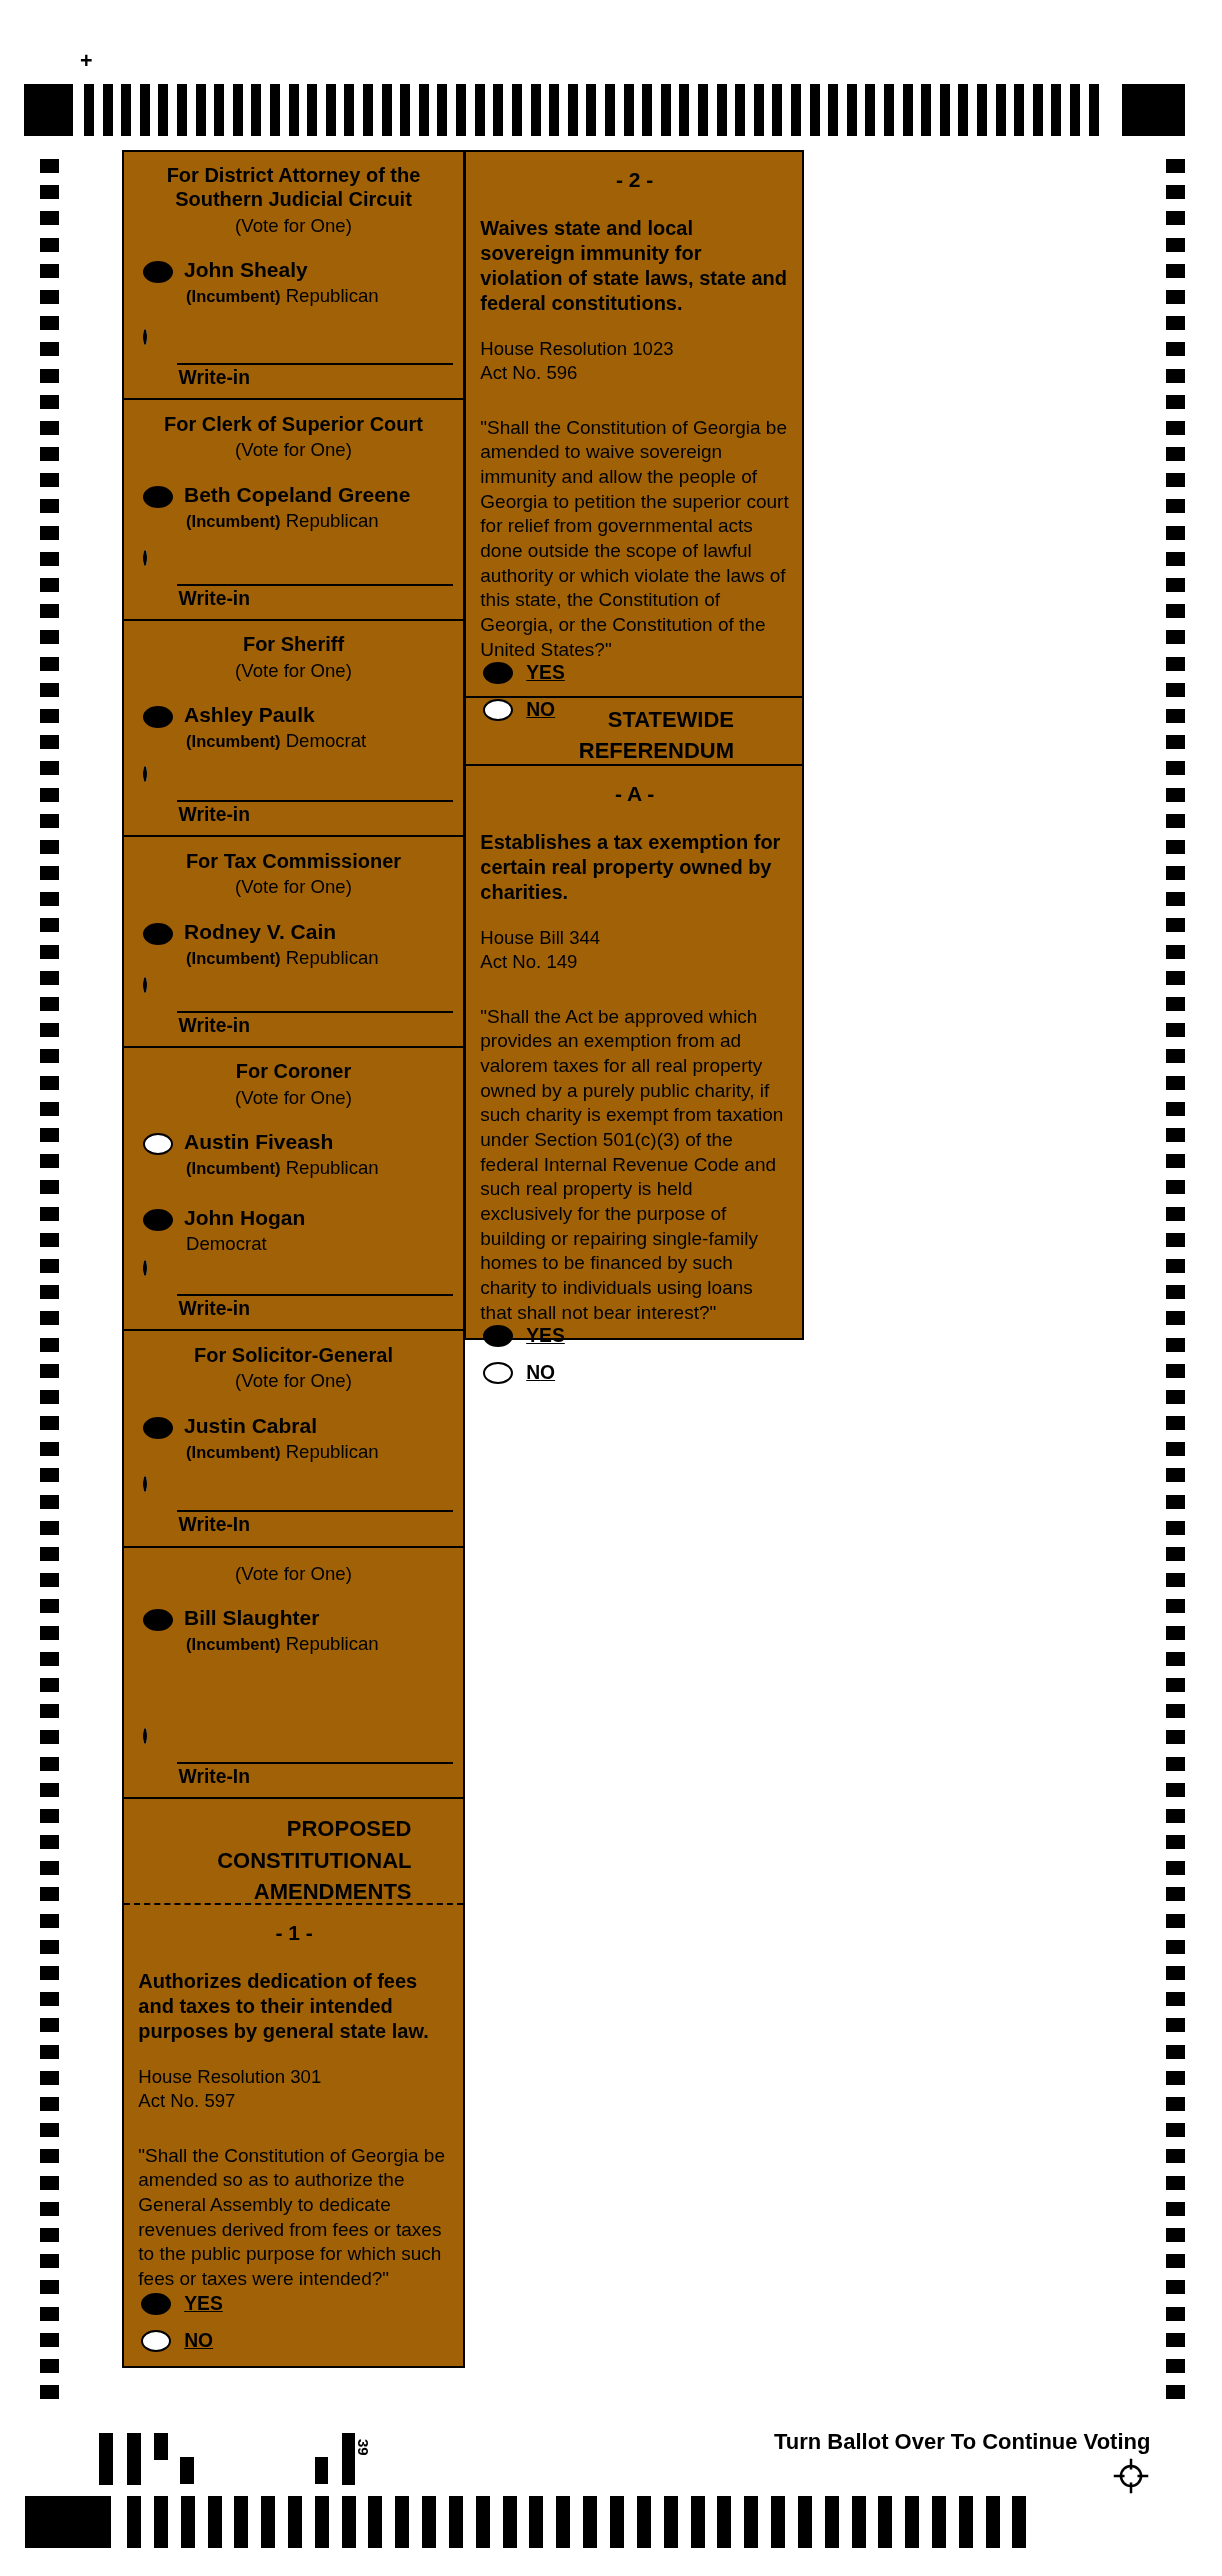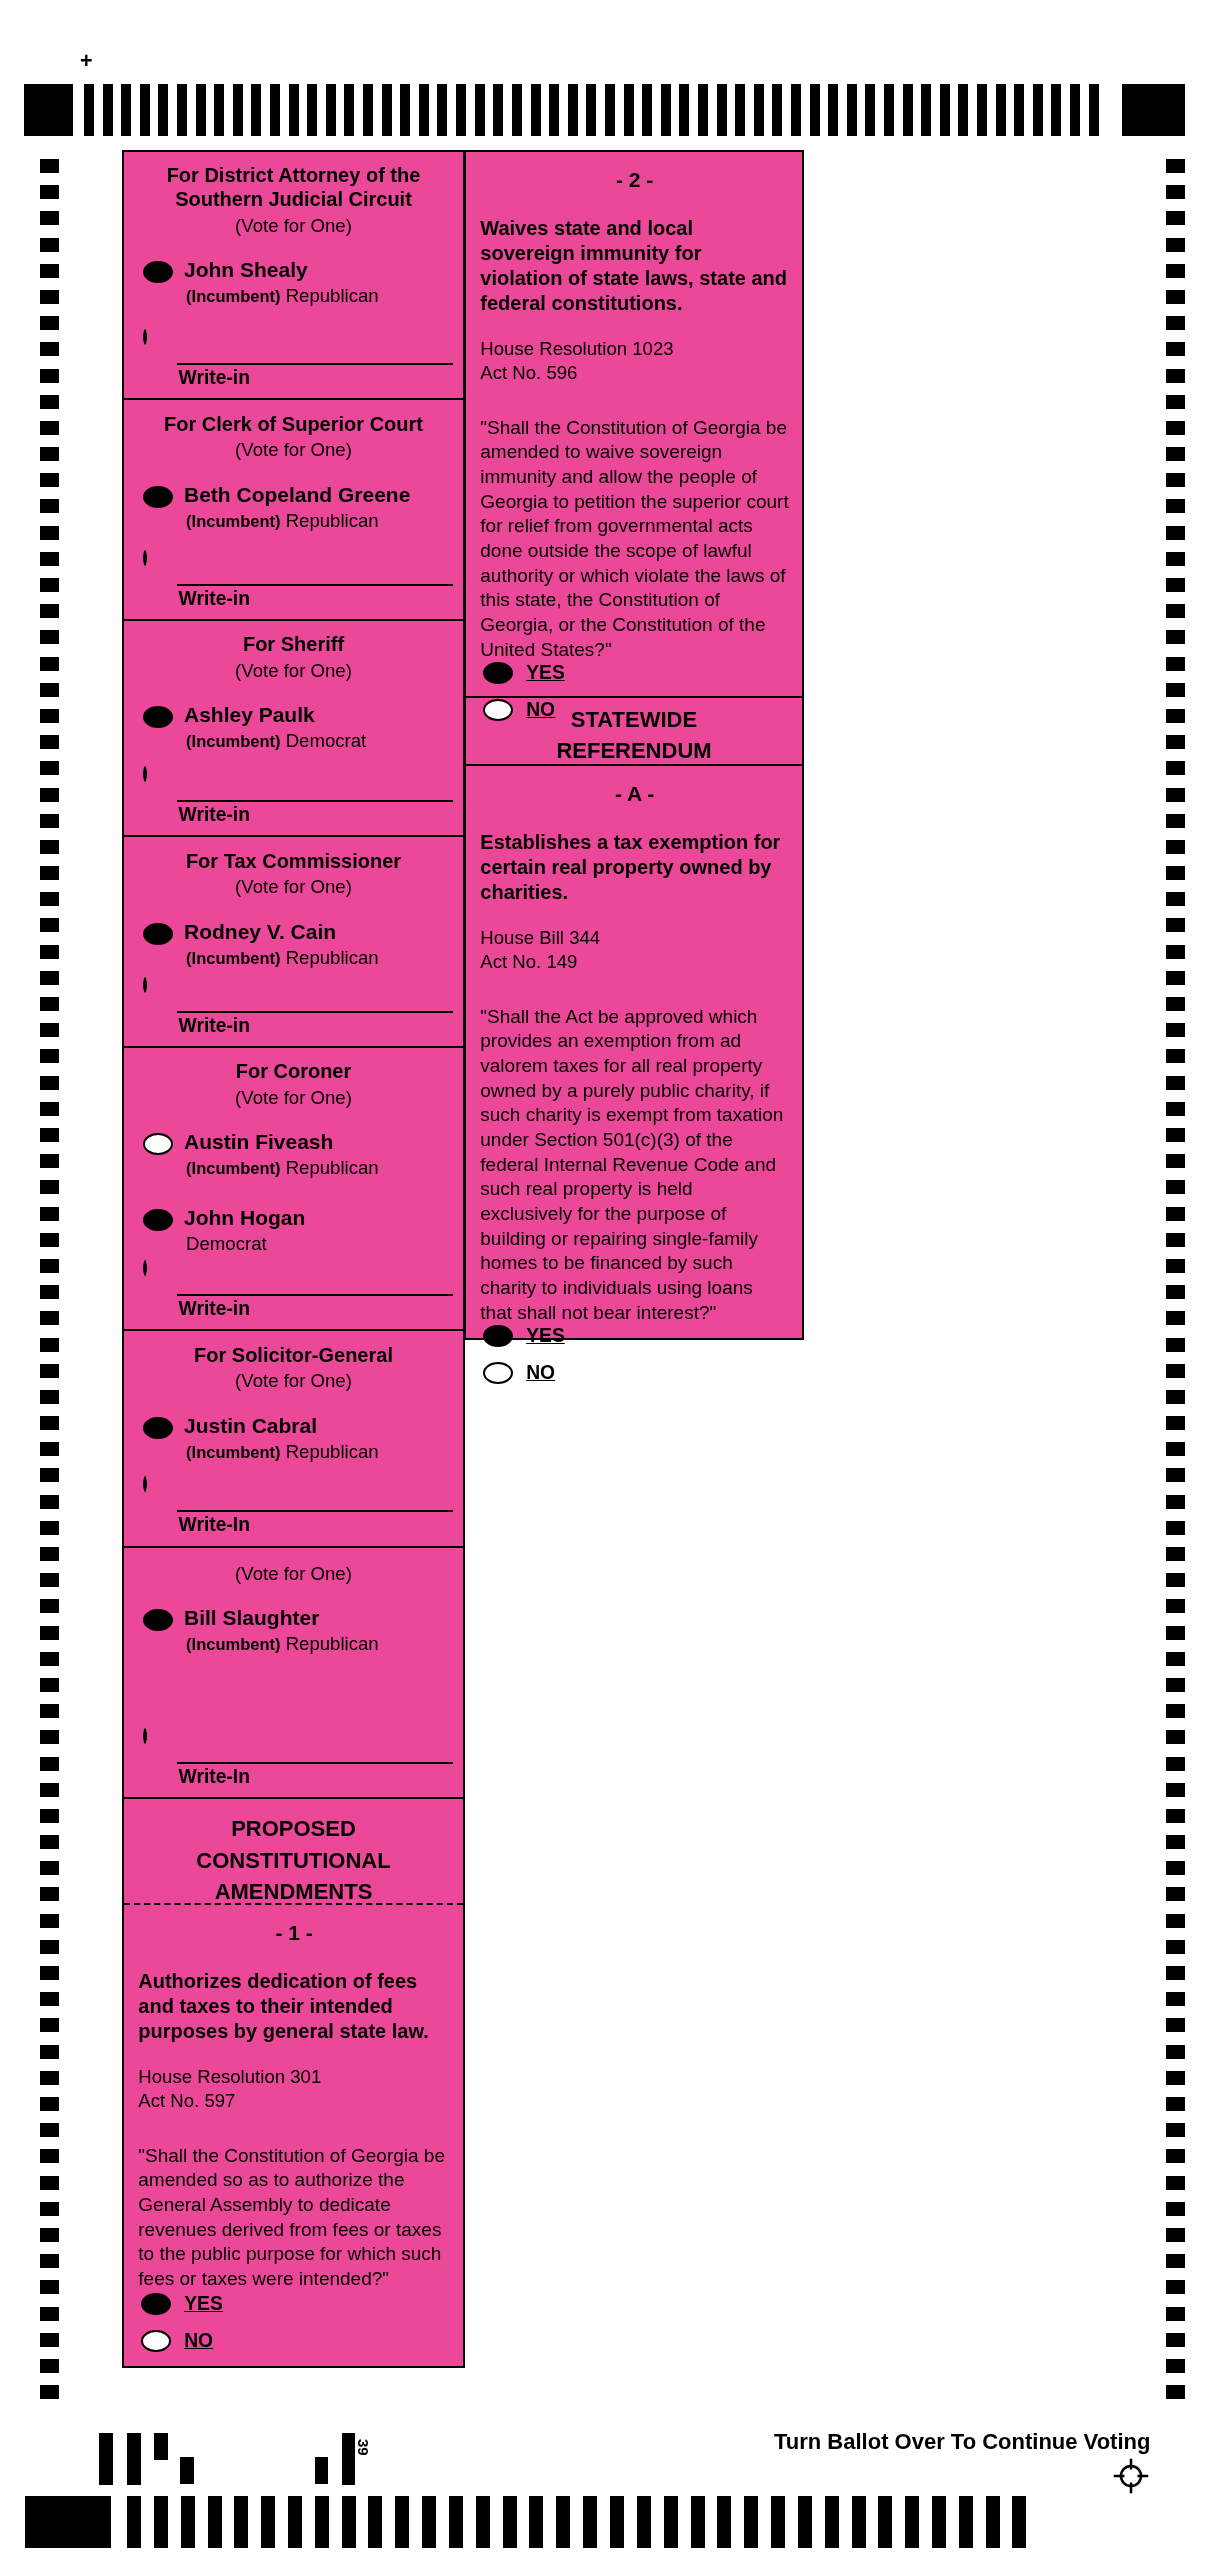--- a/index.html
+++ b/index.html
@@ -11,21 +11,21 @@
   .plus { position:absolute; left:80px; top:49px; font-size:21.5px; font-weight:bold; }
 
   .block { position:absolute; background:#000; }
   .timing-row-top { position:absolute; left:84px; top:84px; height:52px; }
   .tmark-t { position:absolute; top:0; width:10px; height:52px; background:#000; }
   .timing-row-bottom { position:absolute; left:127px; top:2496px; height:52px; }
   .tmark-b { position:absolute; top:0; width:13.6px; height:52px; background:#000; }
   .side-col { position:absolute; top:159px; width:18.6px; }
   .smark { position:absolute; left:0; width:18.6px; height:13.6px; background:#000; }
 
-  .col { position:absolute; border:2.1px solid #000; background:#ec4899; display:flex; flex-direction:column; }
+  .col { position:absolute; border:2.1px solid #000; background:#a16207; display:flex; flex-direction:column; }
   .col-left  { left:122px; top:150px; width:343px; height:2218px; }
   .col-right { left:464px; top:150px; width:340px; height:1190px; }
 
   .sec { border-bottom:2.1px solid #000; display:flex; flex-direction:column; padding-top:11.4px; }
   .sec:last-child { border-bottom:none; }
   .dashed { border-bottom-style:dashed; }
 
   .race-title { text-align:center; font-weight:bold; font-size:20px; line-height:1.2; padding:0 15.7px; }
   .vote-for { text-align:center; font-size:18.6px; margin-top:3.6px; }
   .cand { display:flex; align-items:flex-start; margin:21.5px 11.4px 0 18.6px; }
@@ -34,21 +34,21 @@
   .bubble.filled { background:#000; }
   .cand .bubble { margin-top:2.9px; }
   .cand-info { margin-left:11.4px; }
   .cand-name { font-weight:bold; font-size:21px; }
   .cand-sub { font-size:18.6px; margin-top:2.9px; margin-left:2.1px; }
   .cand-sub b { font-size:16.5px; }
   .writein-wrap { margin-top:auto; padding:0 10px 5.7px 18.6px; }
   .writein-line { border-top:2.1px solid #000; margin:20px 0 0 34px; }
   .writein-label { font-weight:bold; font-size:19.3px; margin:2.1px 0 3.6px 36px; }
 
-  .header-box { text-align:center; font-weight:bold; font-size:22px; line-height:1.42; }
+  .header-box { text-align:right; font-weight:bold; font-size:22px; line-height:1.42; }
   .hdr-inner { margin:2.9px auto 0; }
   .amendments-inner { max-width:236px; }
   .statewide-inner { max-width:200px; margin-top:0; }
 
   .measure { display:flex; flex-direction:column; padding:4.3px 13px 8.6px 14.3px; }
   .m-num { text-align:center; font-weight:bold; font-size:21px; margin-top:11.4px; }
   .m-sum { font-weight:bold; font-size:20px; line-height:1.25; margin-top:24px; }
   .m-ref { font-size:18.6px; line-height:1.3; margin-top:21.5px; }
   .m-q { font-size:19px; line-height:1.3; margin-top:30px; }
   .choice { display:flex; align-items:center; margin-left:2.9px;text-decoration:underline; }

